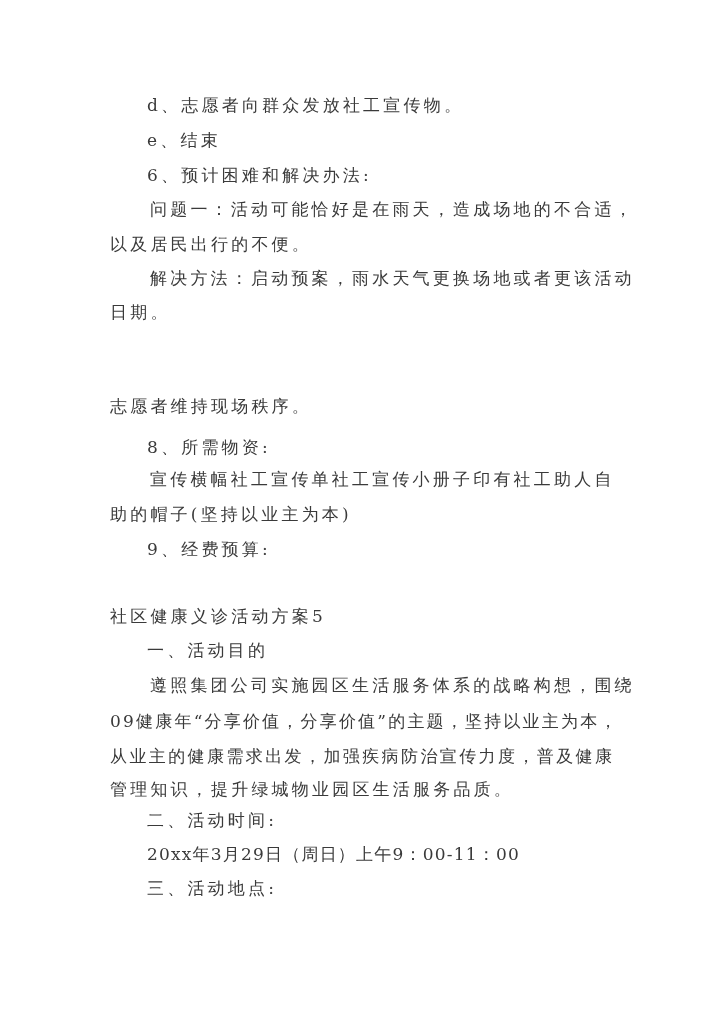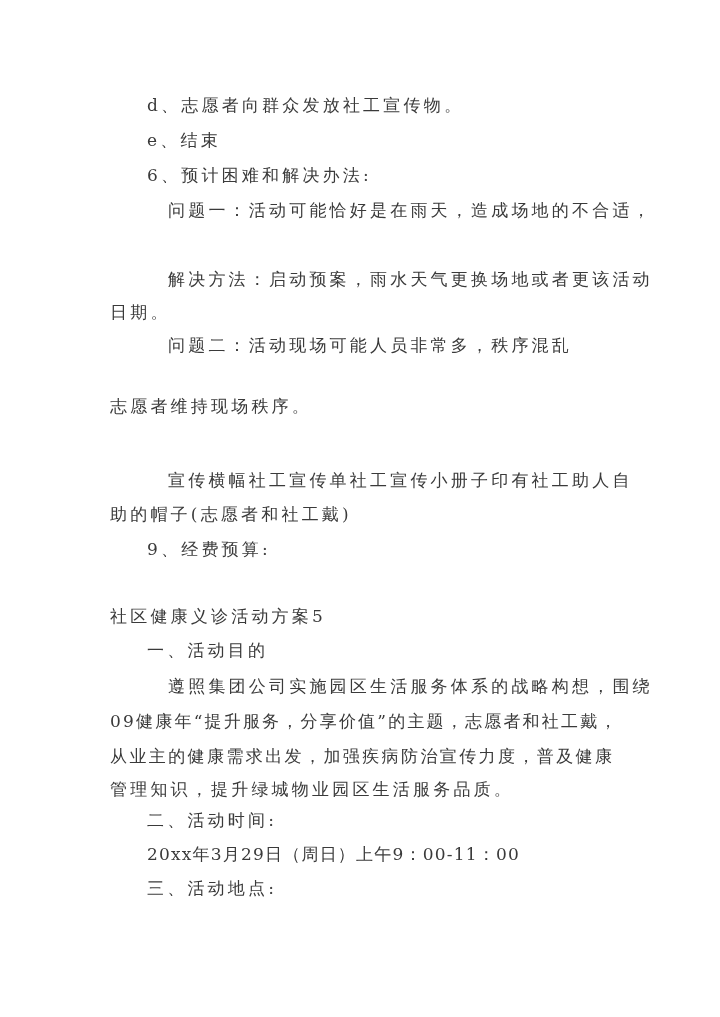--- a/index.html
+++ b/index.html
@@ -13,39 +13,40 @@
     letter-spacing: 3.2px;
   }
   .line {
     position: absolute;
     left: 110px;
     width: 506px;
     white-space: nowrap;
     line-height: 20px;
   }
   .ind { left: 147px; }
-  .ind2 { left: 168px; }
+  .ind2 { left: 150px; font-family: Liberation Serif, serif; }
 </style>
 </head>
 <body>
 
 <div class="page">
   <div class="line ind" style="top:95px">d、志愿者向群众发放社工宣传物。</div>
   <div class="line ind" style="top:130px">e、结束</div>
   <div class="line ind" style="top:165px">6、预计困难和解决办法:</div>
   <div class="line ind2" style="top:200px">问题一：活动可能恰好是在雨天，造成场地的不合适，</div>
+  <div class="line" style="top:234px">以及居民出行的不便。</div>
   <div class="line ind2" style="top:269px">解决方法：启动预案，雨水天气更换场地或者更该活动</div>
   <div class="line" style="top:302px">日期。</div>
-  <div class="line ind2" style="top:335px">问题二：活动现场可能人员非常多，秩序混乱</div>
   <div class="line" style="top:396px">志愿者维持现场秩序。</div>
+  <div class="line ind" style="top:437px">8、所需物资:</div>
   <div class="line ind2" style="top:470px">宣传横幅社工宣传单社工宣传小册子印有社工助人自</div>
-  <div class="line" style="top:504px">助的帽子(志愿者和社工戴)</div>
+  <div class="line" style="top:504px">助的帽子(坚持以业主为本)</div>
   <div class="line ind" style="top:539px">9、经费预算:</div>
   <div class="line" style="top:606px">社区健康义诊活动方案5</div>
   <div class="line ind" style="top:640px">一、活动目的</div>
   <div class="line ind2" style="top:676px">遵照集团公司实施园区生活服务体系的战略构想，围绕</div>
-  <div class="line" style="top:711px;letter-spacing:2.2px">09健康年“提升服务，分享价值”的主题，志愿者和社工戴，</div>
+  <div class="line" style="top:711px;letter-spacing:2.2px">09健康年“分享价值，分享价值”的主题，坚持以业主为本，</div>
   <div class="line" style="top:746px;letter-spacing:2.4px">从业主的健康需求出发，加强疾病防治宣传力度，普及健康</div>
   <div class="line" style="top:779px">管理知识，提升绿城物业园区生活服务品质。</div>
   <div class="line ind" style="top:810px">二、活动时间:</div>
   <div class="line ind" style="top:844px;letter-spacing:1.2px">20xx年3月29日（周日）上午9：00-11：00</div>
   <div class="line ind" style="top:878px">三、活动地点:</div>
 </div>
 
 </body></html>

